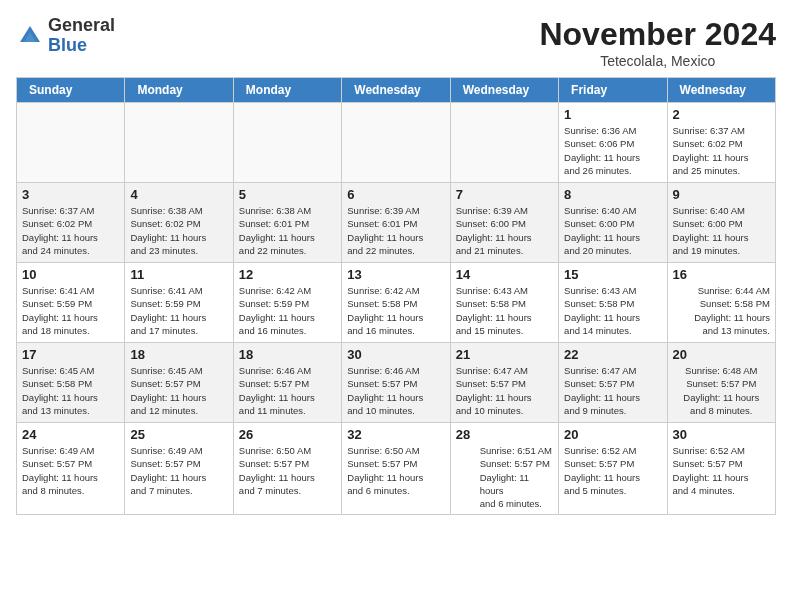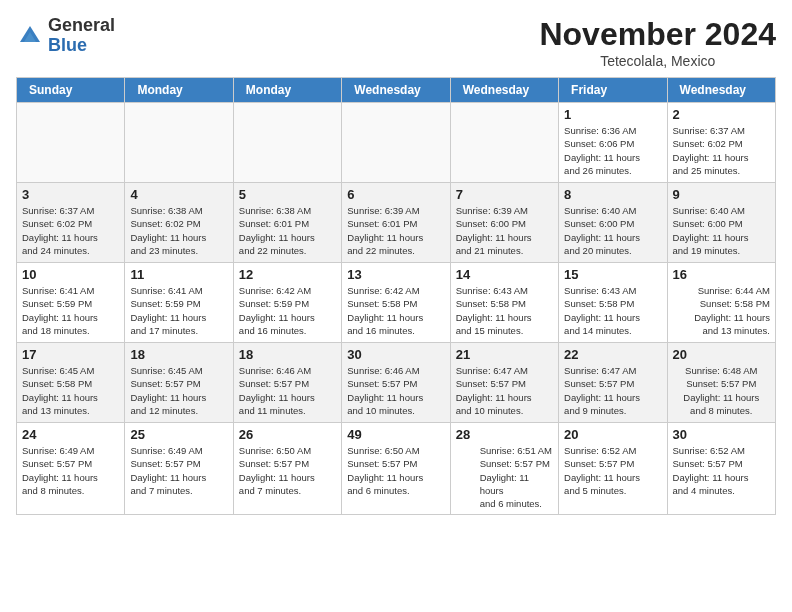--- a/index.html
+++ b/index.html
@@ -309,21 +309,21 @@
 and 7 minutes.</div>
         </td>
         <td>
           <span class="day-num">26</span>
           <div class="day-info" style="white-space: pre-line;">Sunrise: 6:50 AM
 Sunset: 5:57 PM
 Daylight: 11 hours
 and 7 minutes.</div>
         </td>
         <td>
-          <span class="day-num">49</span>
+          <span class="day-num">32</span>
           <div class="day-info" style="white-space: pre-line;">Sunrise: 6:50 AM
 Sunset: 5:57 PM
 Daylight: 11 hours
 and 6 minutes.</div>
         </td>
         <td>
           <span class="day-num">28</span>
           <div class="day-info" style="white-space: pre-line; margin-left: 24px;">Sunrise: 6:51 AM
 Sunset: 5:57 PM
 Daylight: 11 hours

